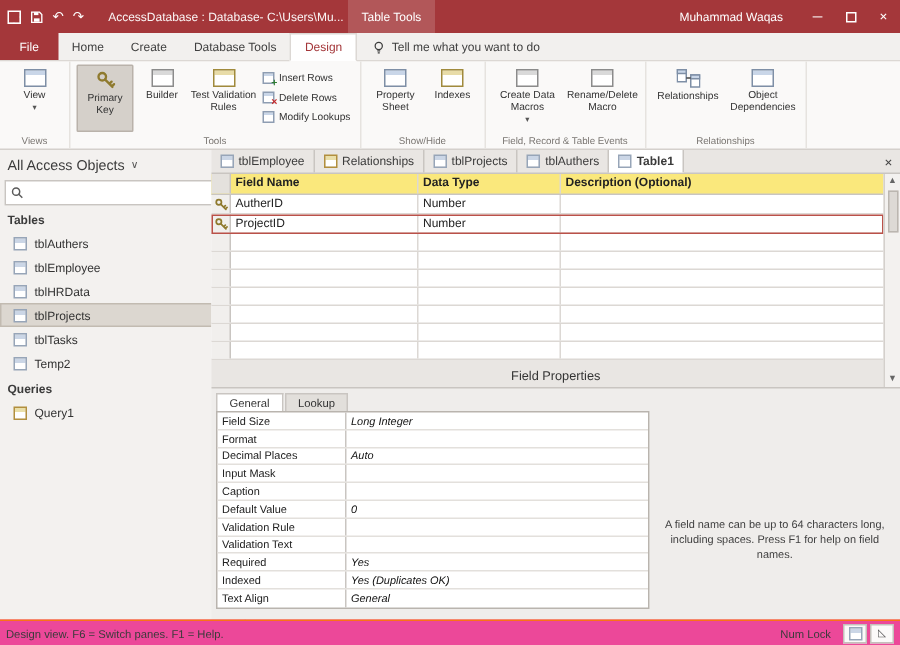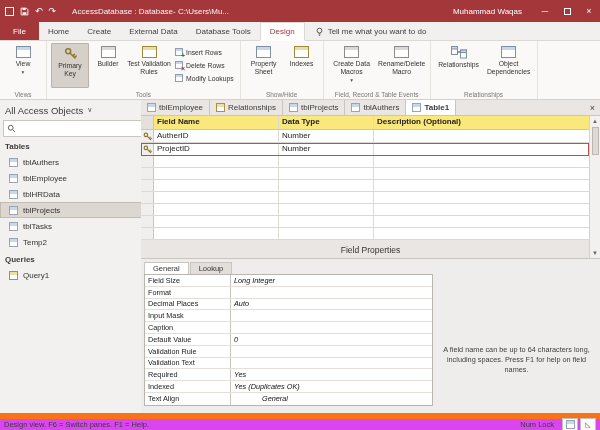--- a/index.html
+++ b/index.html
@@ -84,27 +84,27 @@
   .vs-thumb{width:7px;height:28px;background:#DDD9D5;border:1px solid #BBB6B0;margin-top:1px;}
   .vs-spacer{flex:1;}
 
   
   .propspane{position:absolute;top:258px;left:141px;right:0;bottom:17px;background:#EFEDEB;border-top:1px solid #C9C5C1;}
   .ptabs{display:flex;padding:2px 0 0 3px;height:15px;align-items:flex-end;gap:1px;}
   .ptab{padding:1px 8px 1px 8px;font-size:7.5px;border:1px solid #C9C5C1;border-bottom:none;background:#E2DFDB;color:#333;}
   .ptab.active{background:#fff;}
   .ptable{position:absolute;left:3px;top:15px;width:289px;border:1px solid #B9B4AE;background:#fff;}
   .prow{display:flex;height:11.8px;border-bottom:1px solid #E3E0DC;align-items:center;}
-  .prow:last-child{border-bottom:none;gap:28px;}
+  .prow:last-child{border-bottom:none;}
   .pkey{width:86px;padding:0 3px;border-right:1px solid #C9C5C1;font-size:7.3px;color:#222;white-space:nowrap;overflow:hidden;flex:none;align-self:stretch;display:flex;align-items:center;}
   .pval{flex:1;padding:0 3px;font-size:7.3px;color:#111;white-space:nowrap;overflow:hidden;font-style:italic;}
   .phelp{position:absolute;left:302px;right:10px;top:62px;text-align:center;font-size:7.3px;line-height:1.4;color:#3F3F3F;margin-top:24px;}
 
   
-  .statusbar{position:absolute;left:0;right:0;bottom:0;height:17px;background:#d946ef;border-top:6px solid #f97316;display:flex;align-items:center;font-size:7.5px;color:#3b3b3b;padding:0 4px;}
+  .statusbar{position:absolute;left:0;right:0;bottom:0;height:17px;background:#ec4899;border-top:1px solid #f97316;display:flex;align-items:center;font-size:7.5px;color:#3b3b3b;padding:0 4px;}
   .sb-right{margin-left:auto;display:flex;align-items:center;gap:8px;}
   .sb-btns{display:flex;gap:2px;}
   .sb-btn{width:16px;height:13px;border:1px solid #C4C0BB;background:#FBFAF9;display:flex;align-items:center;justify-content:center;font-size:7px;color:#555;}
 </style>
 </head>
 <body>
 
 <div class="app">
 
   <div class="titlebar">
@@ -112,35 +112,35 @@
       <span class="qat-appicon"></span>
       <svg width="9" height="9" viewBox="0 0 12 12">
           <path d="M1.5 1.5h7l2 2v7h-9z" fill="none" stroke="#fff" stroke-width="1.2"></path>
           <rect x="3.5" y="7" width="5" height="3" fill="#fff"></rect>
           <rect x="3.5" y="1.5" width="4" height="2.6" fill="#fff"></rect>
         </svg>
       <span class="g">↶</span>
       <span class="g">↷</span>
     </div>
     <span class="tb-title">AccessDatabase : Database- C:\Users\Mu...</span>
+    <div class="ctx-tools">Table Tools</div>
     <div class="tb-right">
       <span class="tb-user">Muhammad Waqas</span>
       <span class="winbtn">─</span>
       <span class="winbtn">
           <span class="wb-max"></span>
         </span>
       <span class="winbtn">×</span>
     </div>
   </div>
 
   <div class="rtabs">
     <div class="rtab file">File</div>
     <div class="rtab">Home</div>
     <div class="rtab">Create</div>
-    <div class="rtab">External Data</div>
     <div class="rtab">Database Tools</div>
     <div class="rtab active">Design</div>
     <div class="tellme">
       <svg width="9" height="9" viewBox="0 0 12 12">
           <circle cx="6" cy="4.8" r="3.2" fill="none" stroke="#3b3b3b" stroke-width="1.1"></circle>
           <path d="M4.7 9.3h2.6M5.1 11h1.8" stroke="#3b3b3b" stroke-width="1.1"></path>
         </svg>
       <span>Tell me what you want to do</span>
     </div>
   </div>

